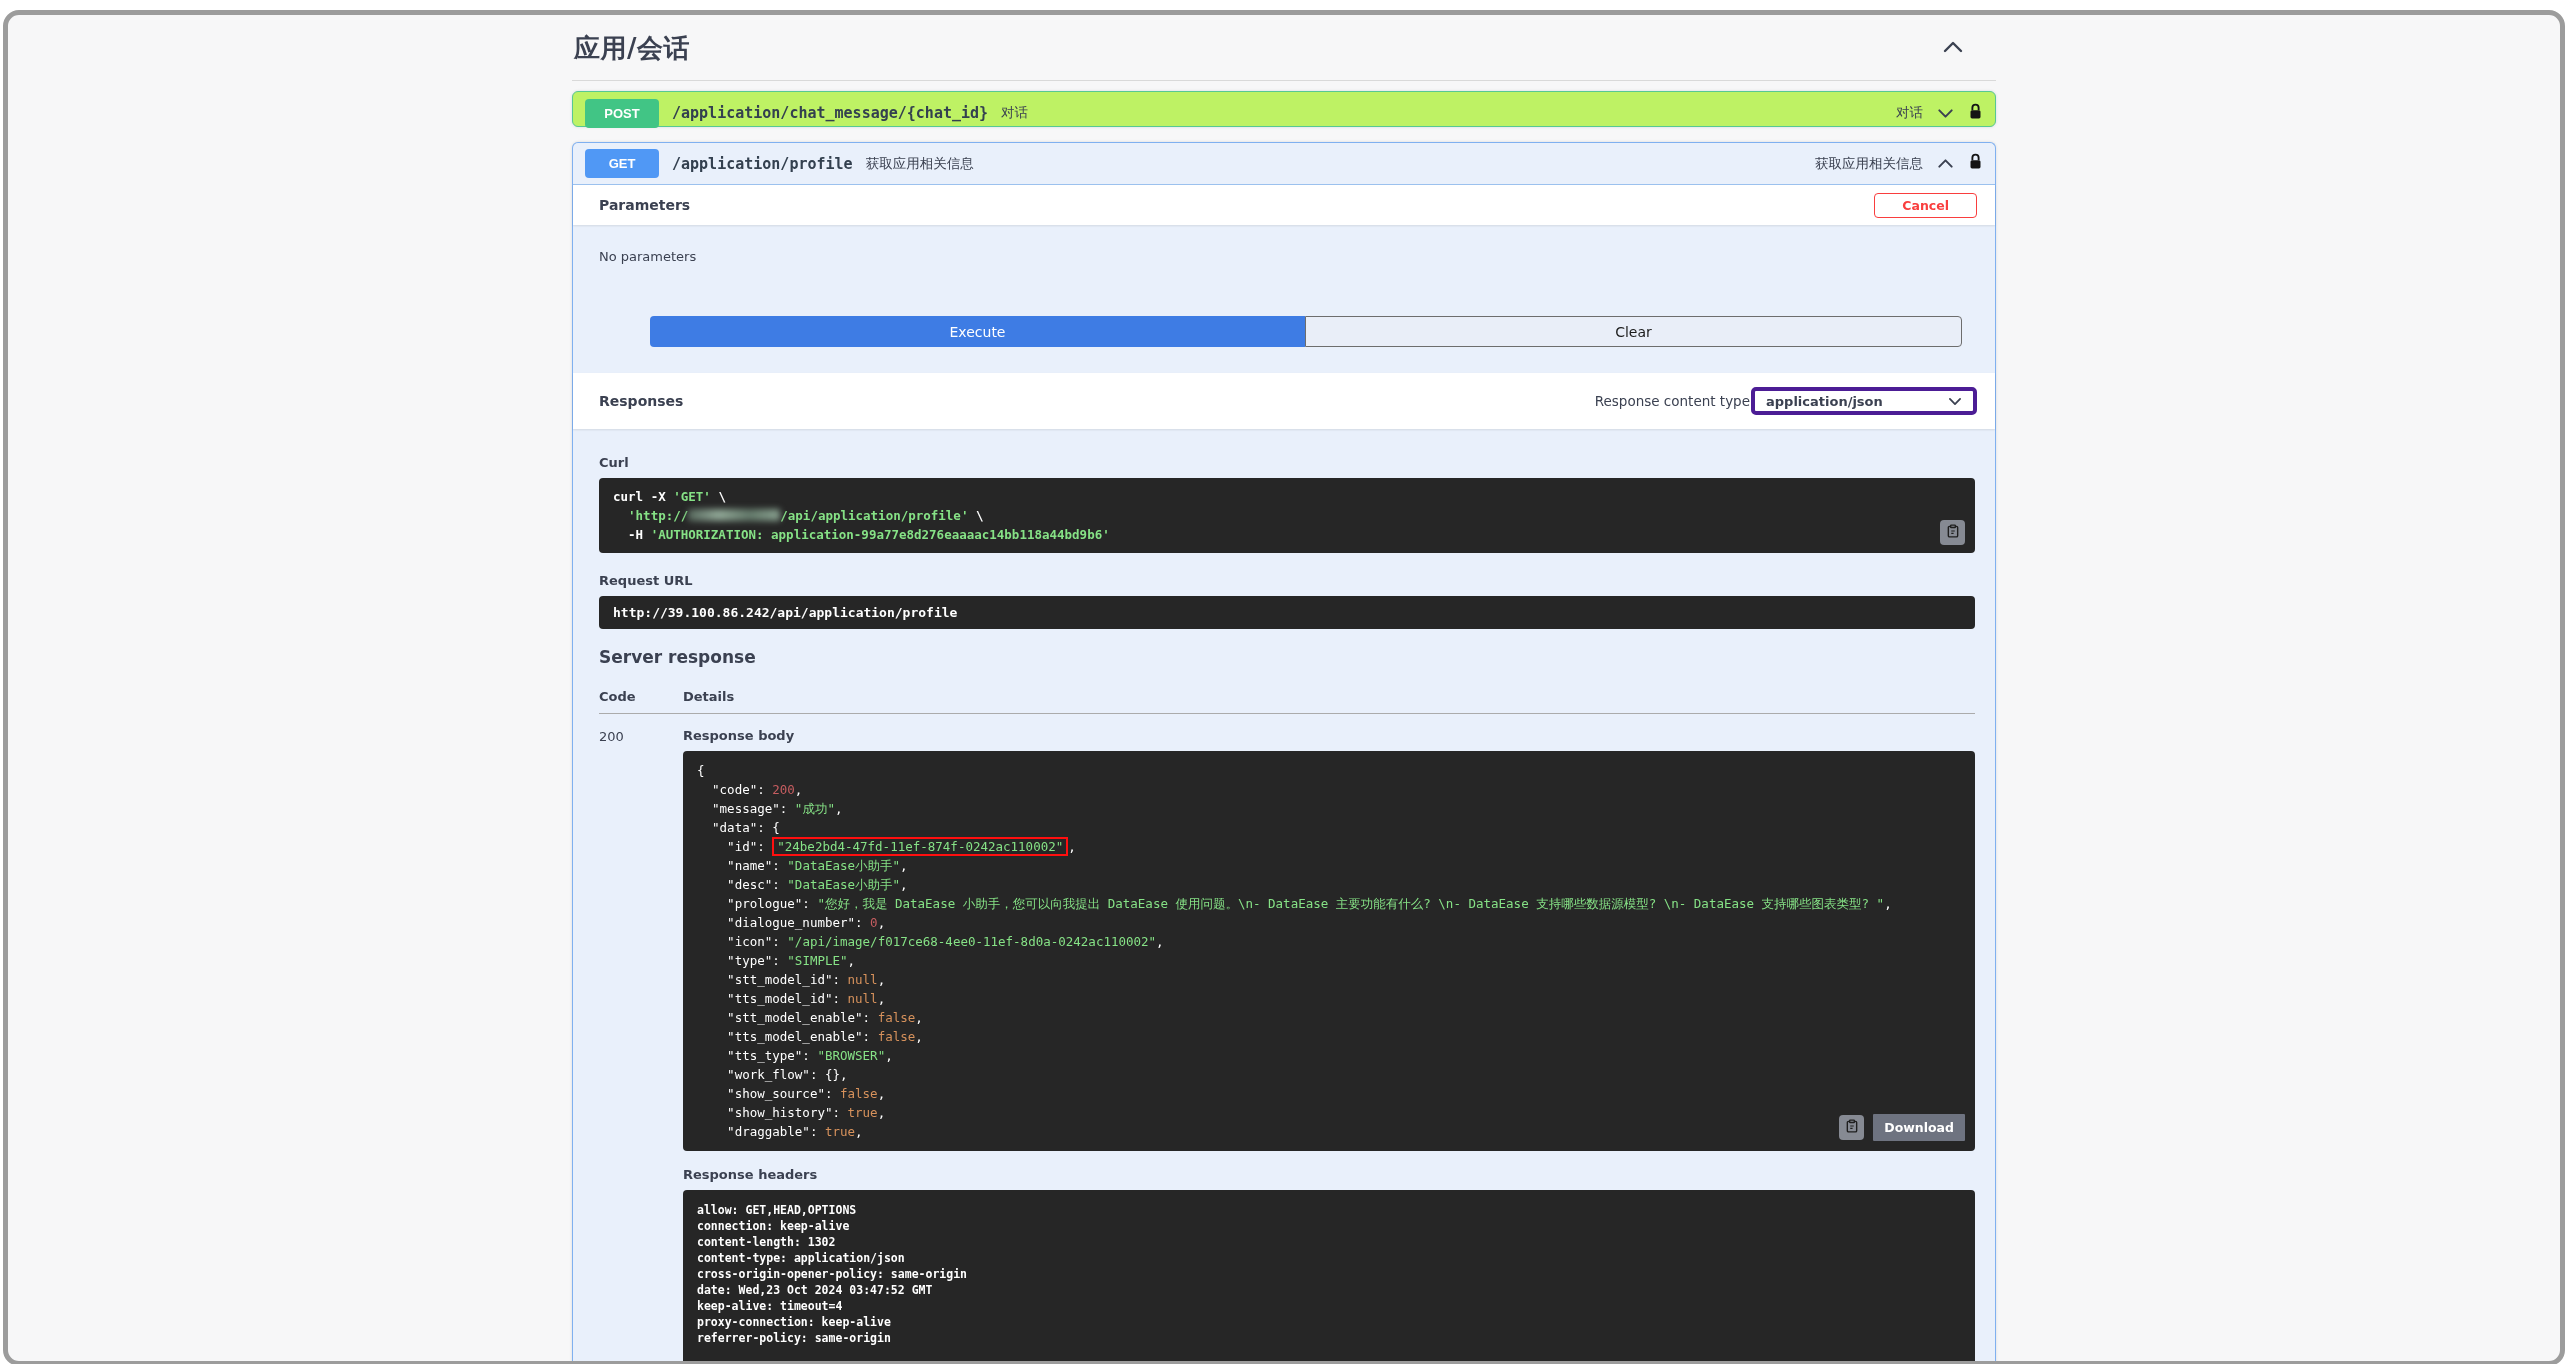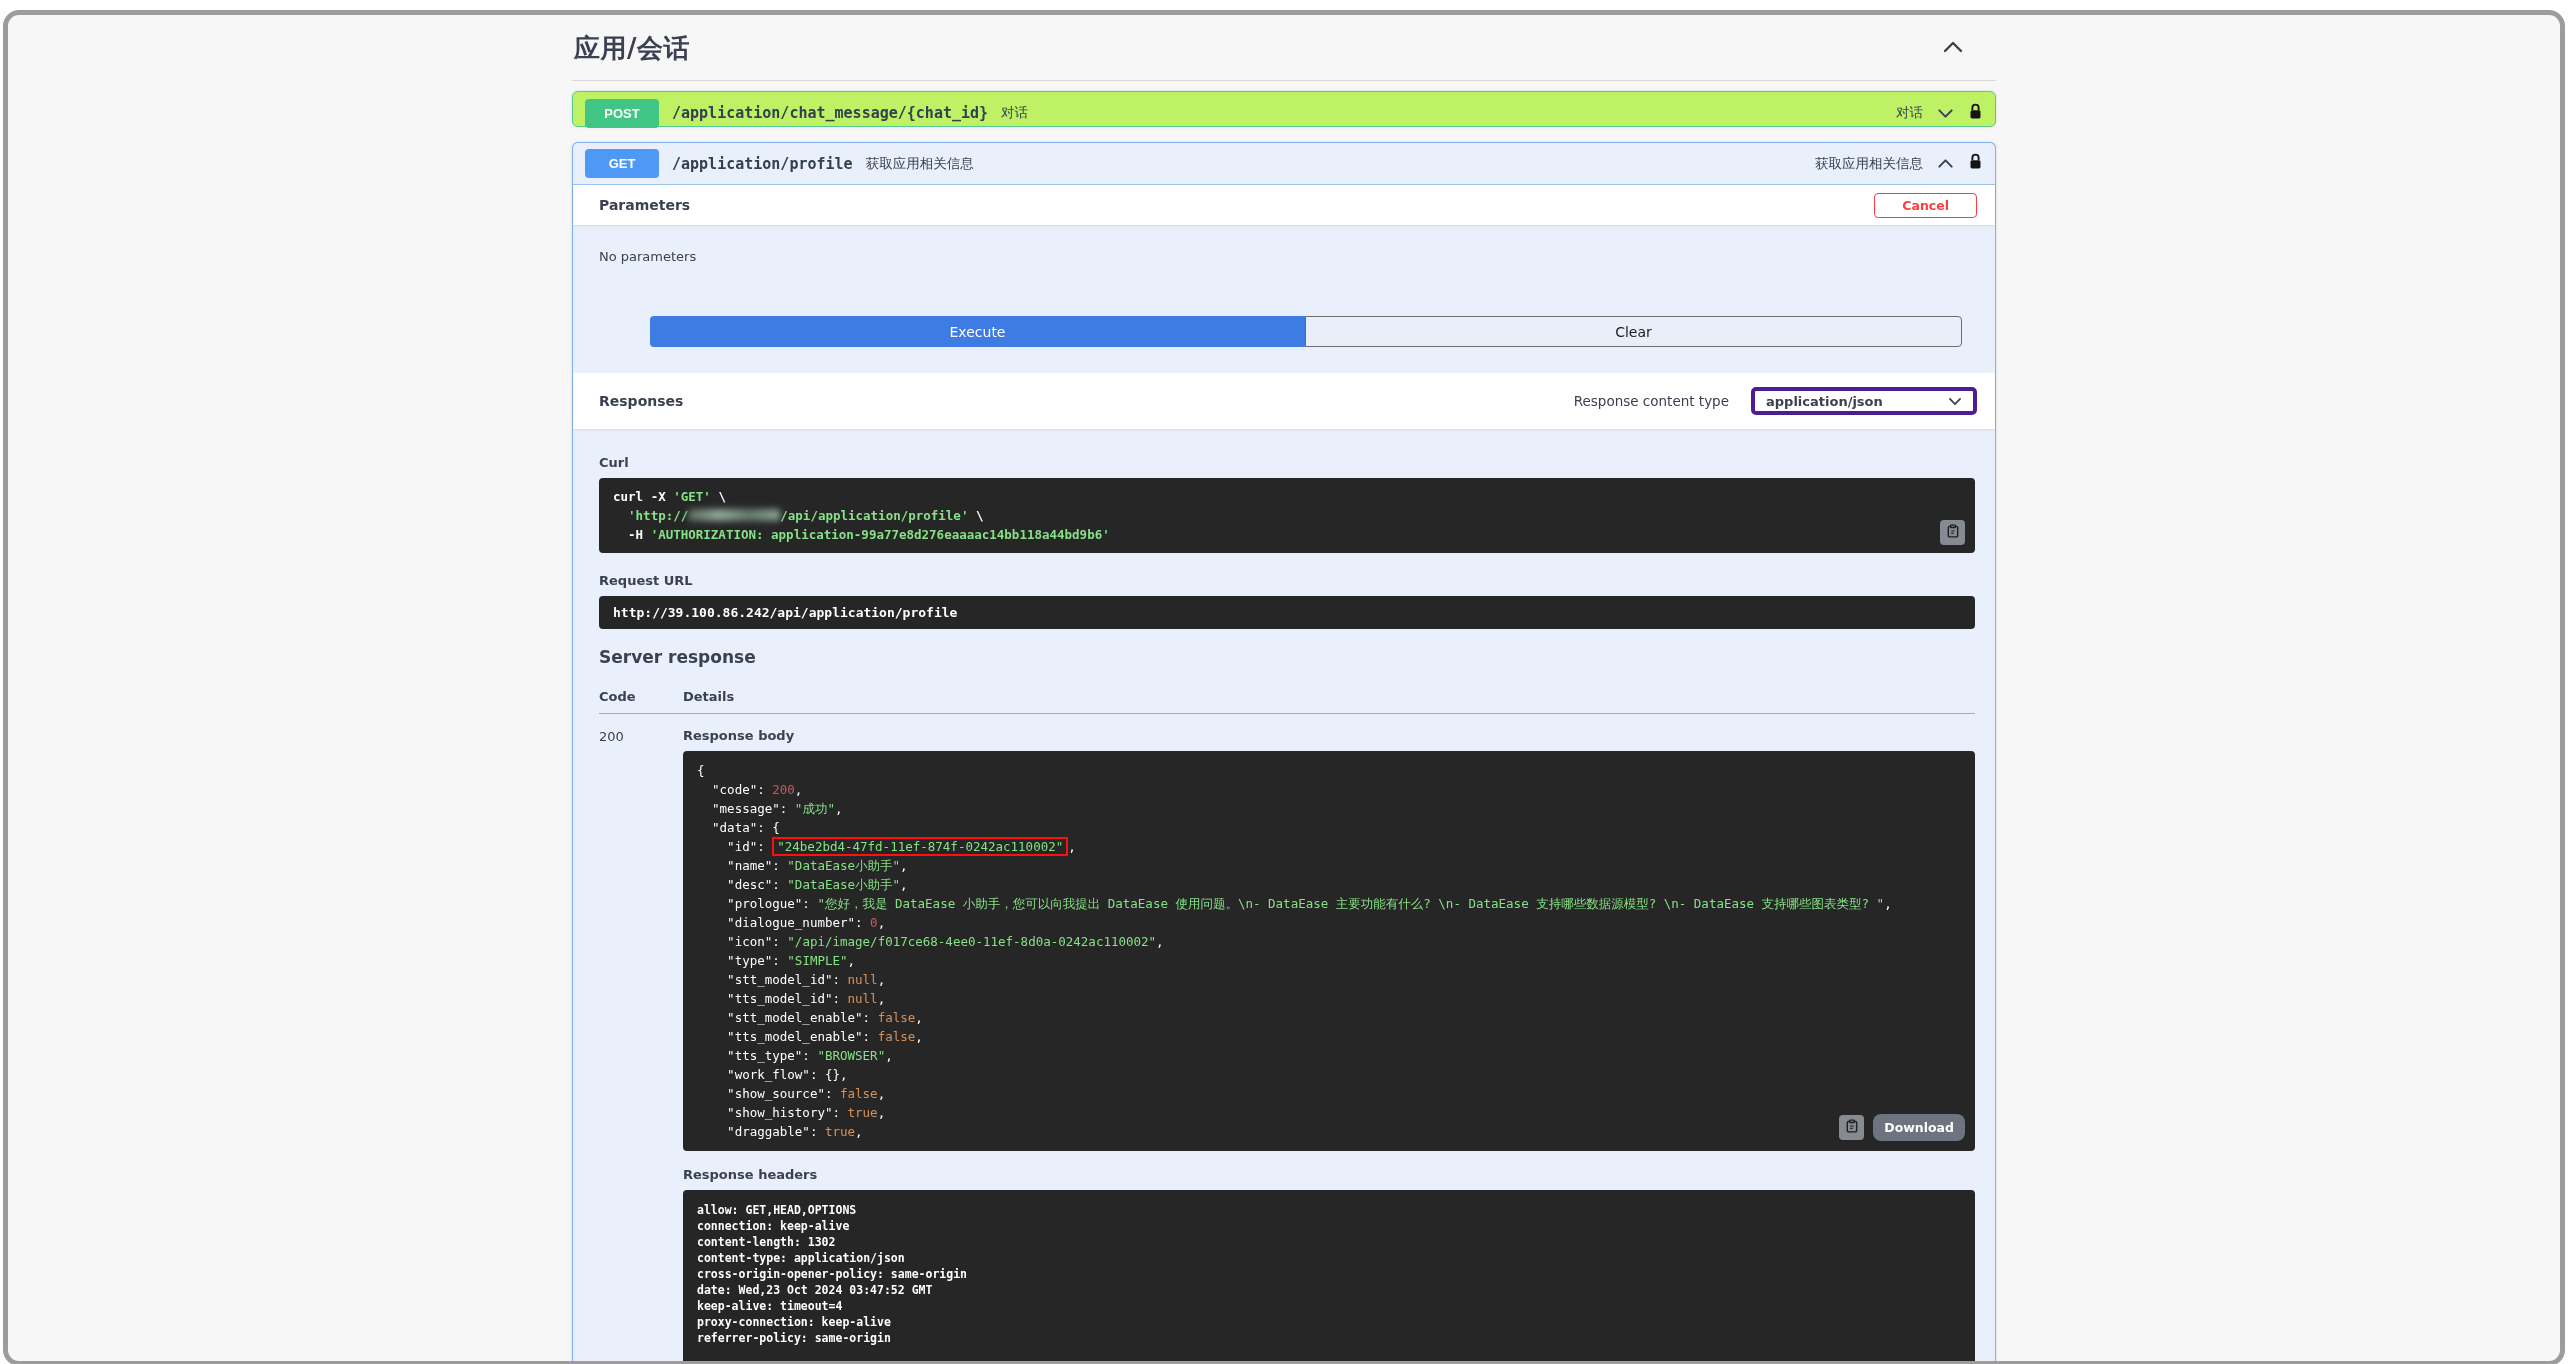--- a/index.html
+++ b/index.html
@@ -45,21 +45,21 @@
     border-radius: 4px; padding: 4px 27px; font-size: 12.5px; font-weight: bold; }
 
   .params-body { padding: 24px 26px 0; }
   .no-params { font-size: 13px; color: #3b4151; }
 
   .exec-row { display: flex; margin: 52px 33px 26px; height: 31px; padding-left: 44px; }
   .btn.execute { flex: 1; background: #3e7ce4; color: #fff; border: none; border-radius: 4px 0 0 4px; font-size: 14px; }
   .btn.clear { flex: 1; background: #e9eef8; color: #1b1b1b; border: 1.5px solid #6d6d6d;
     border-radius: 0 4px 4px 0; font-size: 14px; }
 
-  .ct-wrap { display: flex; align-items: center; gap: 22px; }
+  .ct-wrap { display: flex; align-items: center; gap: 1px; }
   .ct-label { font-size: 13.5px; color: #3b4151; }
   .select { width: 226px; height: 28px; background: #fff; border: 4px solid #4c1d95; border-radius: 5px;
     display: flex; align-items: center; justify-content: space-between; padding: 0 11px; cursor: pointer; }
   .select span { font-size: 13px; font-weight: bold; color: #3b4151; }
 
   .resp-inner { padding: 26px 20px 0 26px; }
   .lbl { font-size: 13px; font-weight: 600; color: #3b4151; margin-bottom: 8px; }
 
   
   .codeblock { background: #262626; border-radius: 4px; color: #fff; position: relative; }
@@ -79,21 +79,21 @@
   .code .o { color: #d7925c; }
   .code .hl { border: 2px solid #ff0f0f; padding: 0 3px; }
   .code .blur { display: inline-block; width: 92px; height: 12px; border-radius: 2px; vertical-align: -1px;
     background: linear-gradient(90deg,#57695e,#90a796,#647a6b,#88a08f); filter: blur(3px); }
 
   .copy-chip { position: absolute; right: 10px; bottom: 8px; width: 25px; height: 25px;
     background: #868a93; border: none; border-radius: 4px; color: #1f1f1f;
     display: flex; align-items: center; justify-content: center; cursor: pointer; }
   .block-actions { position: absolute; right: 10px; bottom: 10px; display: flex; gap: 9px; align-items: center; }
   .block-actions .copy-chip { position: static; }
-  .btn.download { background: #6e7380; color: #fff; border: none; border-radius: 8px;
+  .btn.download { background: #6e7380; color: #fff; border: none; border-radius: 1px;
     padding: 6px 11px; font-size: 12.5px; font-weight: bold; }
 
   
   .srv-lbl { margin-top: 4px; margin-bottom: 22px; font-weight: 600; font-size: 17px; }
   .tbl-head { display: flex; font-size: 13px; font-weight: 600; color: #3b4151; }
   .code-col { width: 84px; flex: none; }
   .tbl-divider { border-top: 1px solid #ababab; margin-top: 9px; }
   .resp-row { display: flex; margin-top: 14px; }
   .status-code { font-size: 13px; color: #3b4151; padding-top: 1px; }
   .details-col { flex: 1; }

